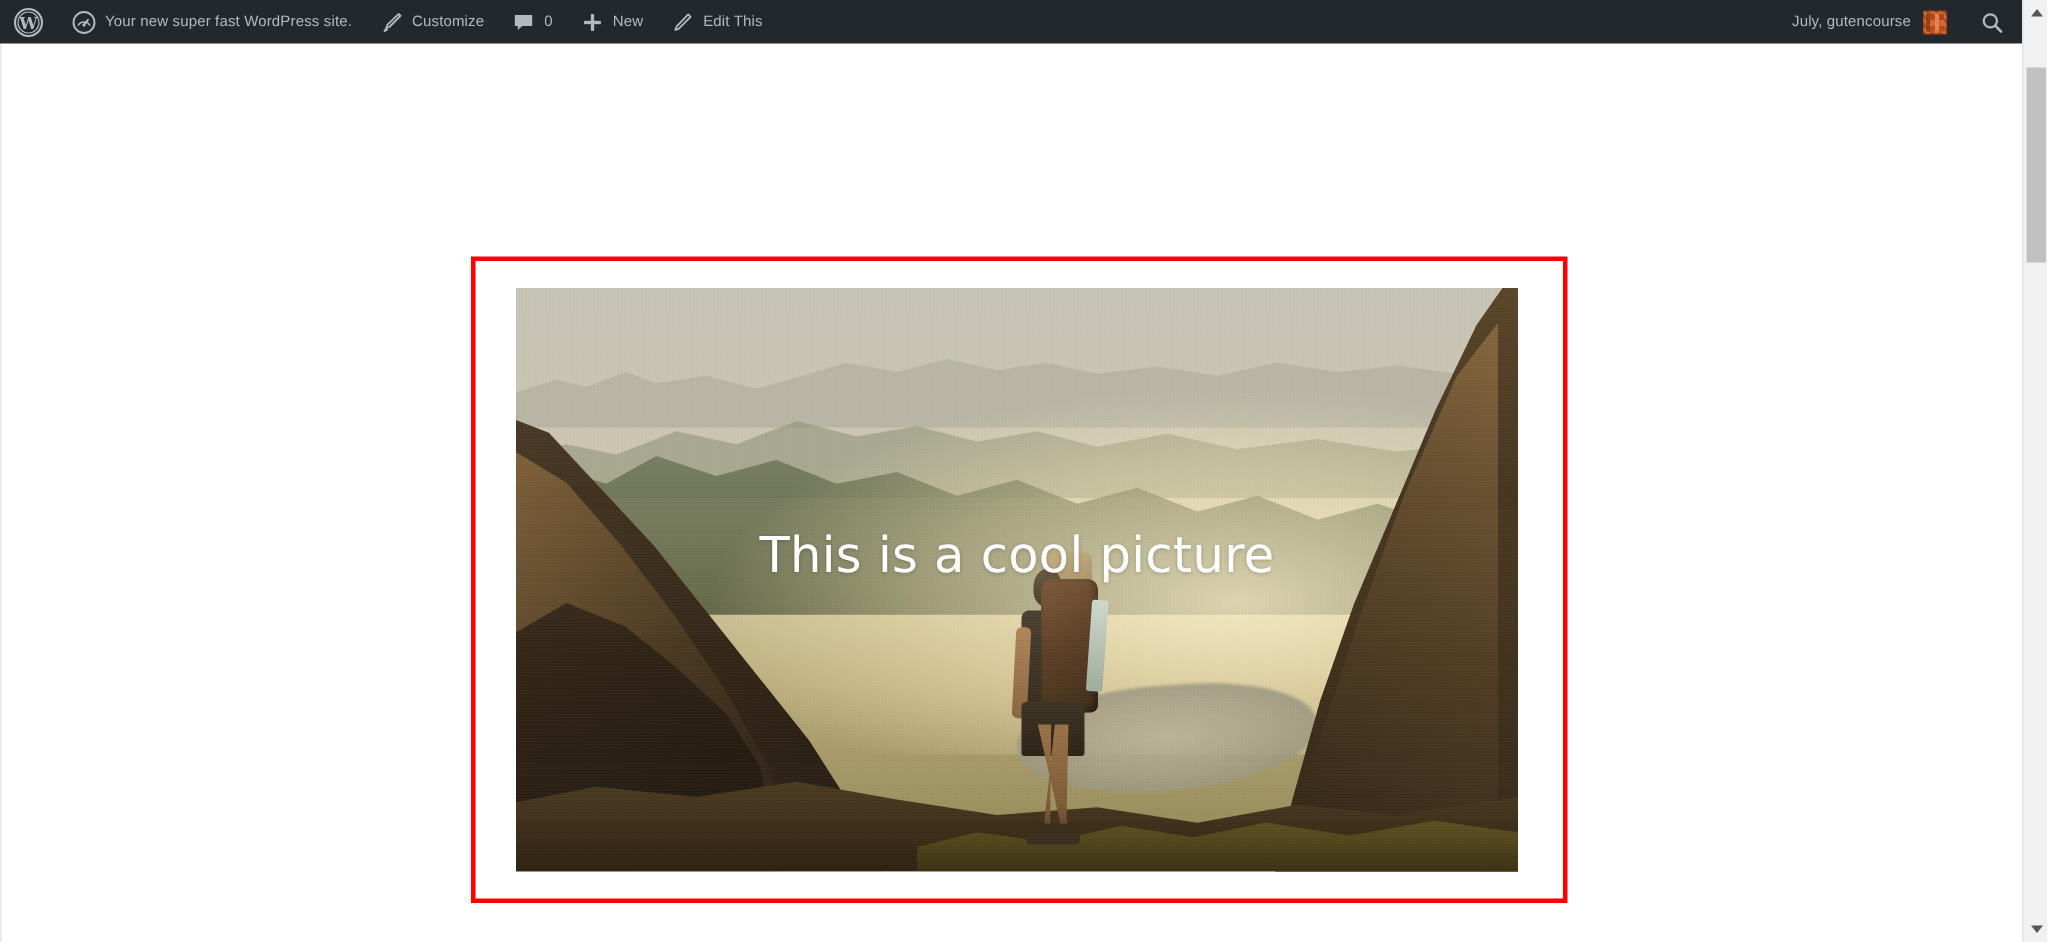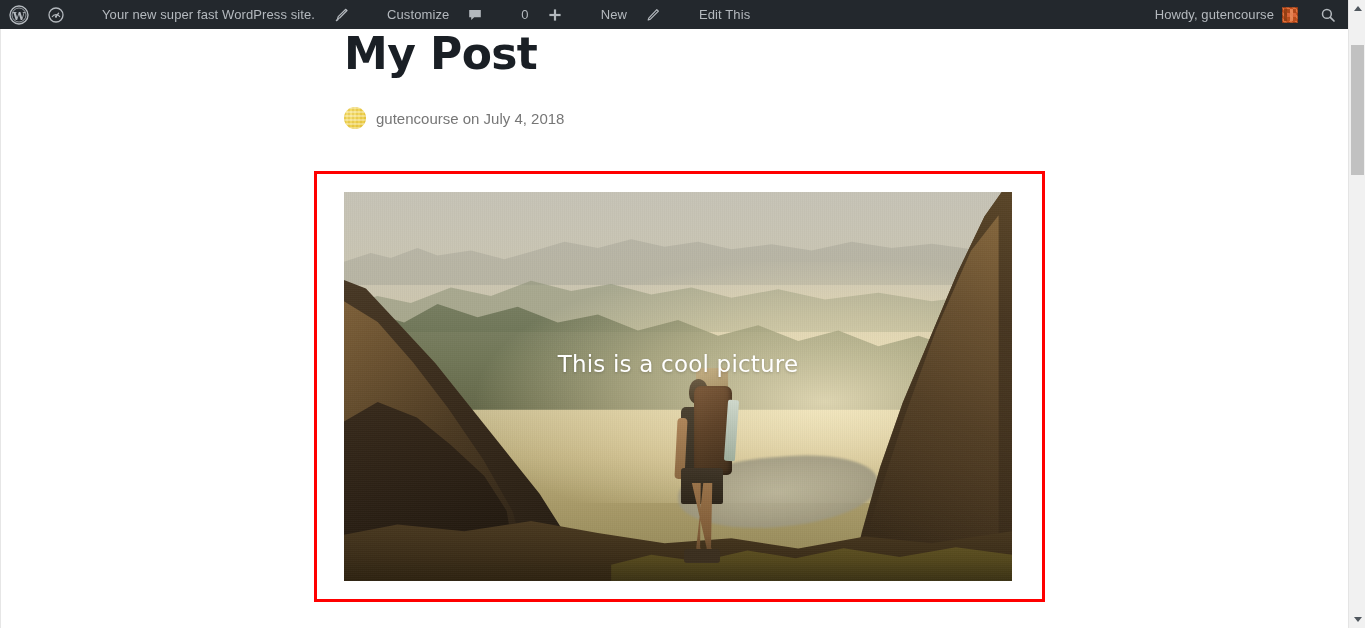--- a/index.html
+++ b/index.html
@@ -39,21 +39,21 @@
     align-items: center;
     gap: 6px;
     padding: 0 9px;
     height: 29px;
     white-space: nowrap;
     color: #b4b9be;
     cursor: pointer;
     line-height: 1;
   }
   .ab-spacer { flex: 1 1 auto; }
-  .ab-label { font-size: 13px; letter-spacing: .1px; margin-left: 32px; }
+  .ab-label { font-size: 10px; letter-spacing: .1px; }
   .ab-icon { display: inline-flex; align-items: center; justify-content: center; }
   .ab-icon svg { display: block; }
 
   .wp-logo-wrap { padding: 0 10px 0 9px; }
 
   .howdy { gap: 8px; padding-right: 10px; }
   .avatar-admin {
     width: 16px; height: 16px;
     border-radius: 1px;
     background:
@@ -328,21 +328,21 @@
       repeating-linear-gradient(90deg, rgba(0,0,0,.02) 0 1px, transparent 1px 2px);
     pointer-events: none;
   }
 
   .caption {
     position: absolute;
     left: 0; right: 0;
     top: 161px;
     text-align: center;
     color: #ffffff;
-    font-size: 23px;
+    font-size: 33px;
     font-weight: 400;
     letter-spacing: .2px;
     line-height: 1;
     text-shadow: 0 1px 3px rgba(0,0,0,.22);
     font-family: "DejaVu Sans", sans-serif;
     pointer-events: none;
   }
 
   
   .section-heading {
@@ -457,44 +457,36 @@
         <svg width="16" height="16" viewBox="0 0 16 16">
           <path d="M11.8 2.6 L13.4 4.2 L5.4 12.2 L3.2 13 L4 10.8 Z" fill="none" stroke="#b4b9be" stroke-width="1.2" stroke-linejoin="round"></path>
         </svg>
       </span>
       <span class="ab-label">Edit This</span>
     </div>
 
     <div class="ab-spacer"></div>
 
     <div class="ab-item howdy">
-      <span class="ab-label">Howdy, gutencourse</span>
+      <span class="ab-label">July, gutencourse</span>
       <span class="avatar-admin"></span>
     </div>
 
     <div class="ab-item search-btn">
       <span class="ab-icon">
         <svg width="16" height="16" viewBox="0 0 16 16">
           <circle cx="6.9" cy="6.9" r="4.4" fill="none" stroke="#b4b9be" stroke-width="1.5"></circle>
           <line x1="10.3" y1="10.3" x2="14" y2="14" stroke="#b4b9be" stroke-width="1.7" stroke-linecap="round"></line>
         </svg>
       </span>
     </div>
   </div>
 
   <div id="page">
 
-    <div class="content-col">
-      <h1 class="post-title">My Post</h1>
-
-      <div class="byline">
-        <span class="avatar-byline"></span>
-        <span class="byline-text">gutencourse on July 4, 2018</span>
-      </div>
-    </div>
 
     <div class="block-wrap">
       <div class="figure">
         <div class="scene">
           <div class="sky"></div>
           <div class="ridge ridge-far"></div>
           <div class="ridge ridge-mid"></div>
           <div class="ridge ridge-near"></div>
           <div class="haze"></div>
           <div class="lake"></div>

